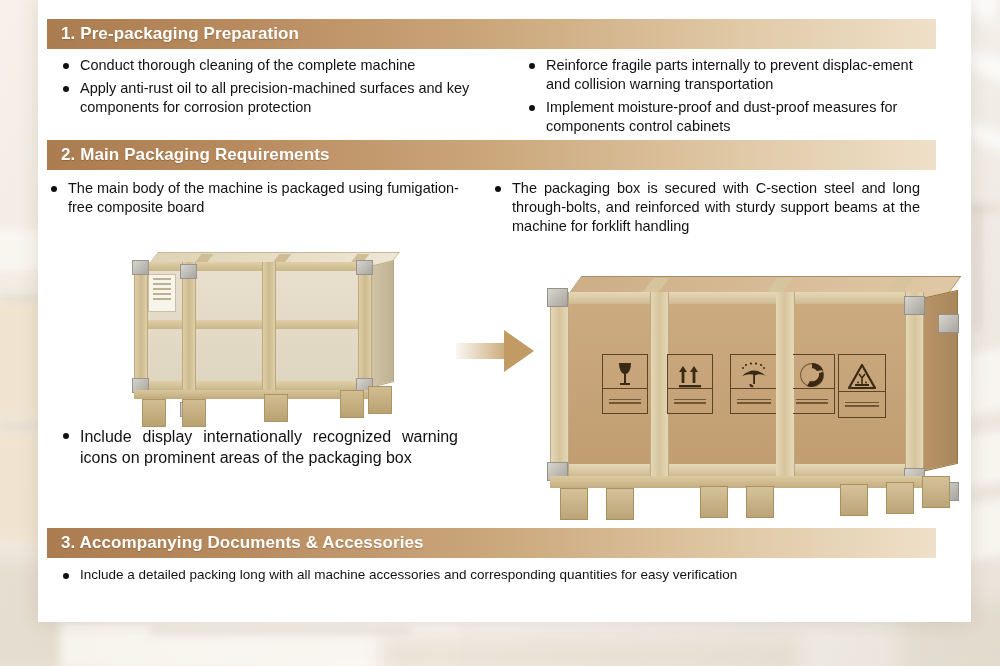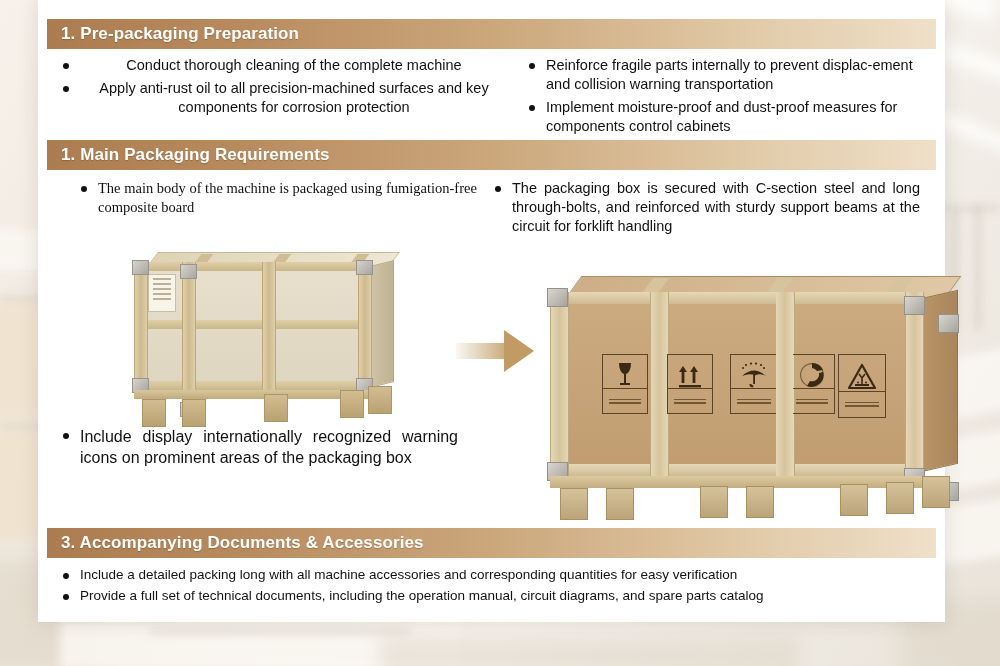--- a/index.html
+++ b/index.html
@@ -22,20 +22,21 @@
   #bg .slab{position:absolute;background:#fbf8f3;filter:blur(5px);opacity:.85;}
   #bg .shade{position:absolute;background:#ded5c6;filter:blur(9px);opacity:.55;}
   #bg .tanbox{position:absolute;background:#f0e2cc;filter:blur(7px);opacity:.8;}
   #bg .grayline{position:absolute;background:#cfc8bd;filter:blur(4px);opacity:.5;}
 
   
   #card{
     position:absolute;left:38px;top:0;width:907px;height:622px;
     background:#ffffff;z-index:5;
     box-shadow:0 0 18px rgba(120,105,85,.18);
+    padding-left:26px;
   }
 
   
   .sec-bar{
     position:absolute;left:9px;height:30px;width:889px;
     background:linear-gradient(90deg,#ab7c4f 0%,#b88b5f 22%,#cda97e 52%,#e0c9a6 78%,#efe0c9 100%);
     display:flex;align-items:center;
   }
   .sec-bar .sec-title{
     color:#ffffff;font-size:17px;font-weight:bold;letter-spacing:.1px;
@@ -155,47 +156,47 @@
   <div class="grayline" style="left:150px;top:628px;width:260px;height:6px;"></div>
   <div class="shade" style="left:380px;top:636px;width:420px;height:40px;"></div>
 </div>
 
 <div id="card">
 
   <div class="sec-bar" style="top:19px;">
     <span class="sec-title">1. Pre-packaging Preparation</span>
   </div>
 
-  <div class="col" style="left:20px;top:56px;width:450px;text-align:center;">
+  <div class="col" style="left:20px;top:56px;width:450px;">
     <ul class="bl">
       <li>Conduct thorough cleaning of the complete machine</li>
       <li>Apply anti-rust oil to all precision-machined surfaces and key components for corrosion protection</li>
     </ul>
   </div>
 
   <div class="col" style="left:486px;top:56px;width:410px;">
     <ul class="bl">
       <li>Reinforce fragile parts internally to prevent displac-ement and collision warning transportation</li>
       <li>Implement moisture-proof and dust-proof measures for components control cabinets</li>
     </ul>
   </div>
 
   <div class="sec-bar" style="top:140px;">
-    <span class="sec-title">1. Main Packaging Requirements</span>
-  </div>
-
-  <div class="col" style="left:38px;top:179px;width:430px;font-family:Liberation Serif, serif;">
+    <span class="sec-title">2. Main Packaging Requirements</span>
+  </div>
+
+  <div class="col" style="left:8px;top:179px;width:430px;">
     <ul class="bl">
       <li>The main body of the machine is packaged using fumigation-free composite board</li>
     </ul>
   </div>
 
   <div class="col" style="left:452px;top:179px;width:430px;">
     <ul class="bl">
-      <li class="justi">The packaging box is secured with C-section steel and long through-bolts, and reinforced with sturdy support beams at the circuit for forklift handling</li>
+      <li class="justi">The packaging box is secured with C-section steel and long through-bolts, and reinforced with sturdy support beams at the machine for forklift handling</li>
     </ul>
   </div>
 
   <div class="col" style="left:20px;top:426px;width:400px;">
     <ul class="bl">
       <li class="justi" style="font-size:16px;line-height:21px;">Include display internationally recognized warning icons on prominent areas of the packaging box</li>
     </ul>
   </div>
 
   <div class="crate-wrap" id="crateL">
@@ -356,17 +357,16 @@
     <div class="foot" style="left:372px;top:200px;"></div>
   </div>
 
   <div class="sec-bar" style="top:528px;">
     <span class="sec-title">3. Accompanying Documents &amp; Accessories</span>
   </div>
 
   <div class="col" style="left:20px;top:566px;width:870px;">
     <ul class="bl small">
       <li>Include a detailed packing long with all machine accessories and corresponding quantities for easy verification</li>
-      <li>Provide a full set of technical documents, including the operation manual, circuit diagrams, and spare parts catalog</li>
     </ul>
   </div>
 
 </div>
 
 </body></html>

